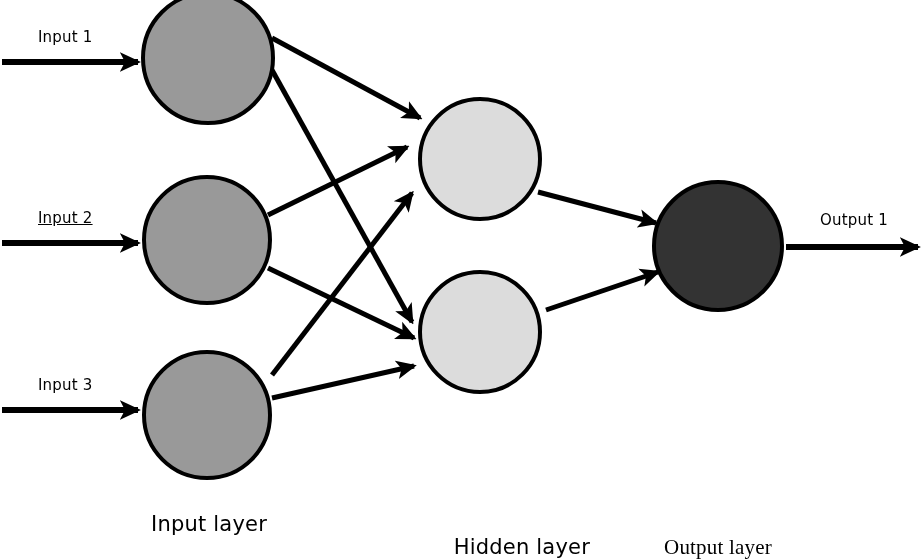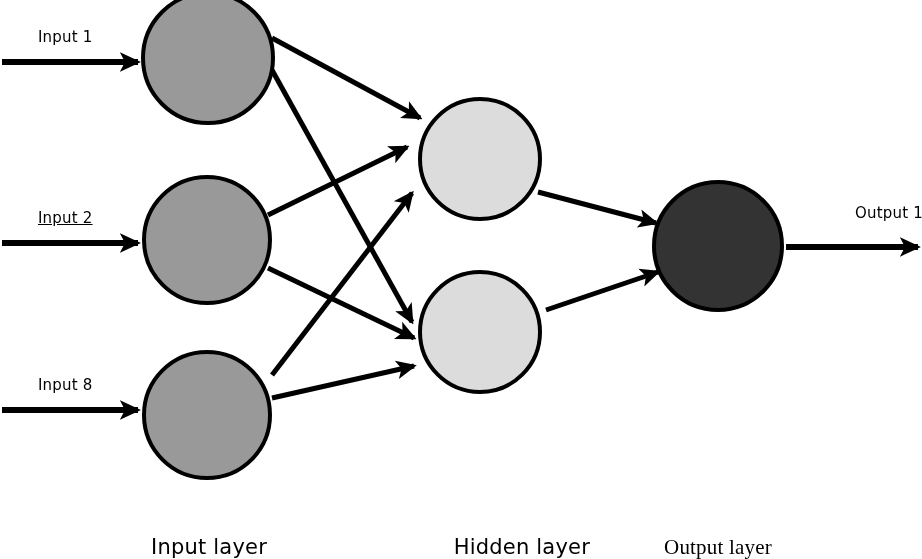--- a/index.html
+++ b/index.html
@@ -94,20 +94,20 @@
         <circle cx="207" cy="415" r="63" fill="#999999" class="node-circle"></circle>
         <circle cx="480" cy="159" r="60" fill="#dcdcdc" class="node-circle"></circle>
         <circle cx="480" cy="332" r="60" fill="#dcdcdc" class="node-circle"></circle>
         <circle cx="718" cy="246" r="64" fill="#333333" class="node-circle"></circle>
       </g>
   </svg>
 
   <div id="text-layer">
       <div class="io-label" style="left: 38px; top: 28px;">Input 1</div>
       <div class="io-label" style="left: 38px; top: 209px; text-decoration: underline;">Input 2</div>
-      <div class="io-label" style="left: 38px; top: 376px;">Input 8</div>
-      <div class="io-label" style="left: 820px; top: 204px; margin-left: 35px;">Output 1</div>
-      <div class="layer-label" style="left: 99px; top: 535px; width: 220px;">Input layer</div>
+      <div class="io-label" style="left: 38px; top: 376px;">Input 3</div>
+      <div class="io-label" style="left: 820px; top: 211px;">Output 1</div>
+      <div class="layer-label" style="left: 99px; top: 512px; width: 220px;">Input layer</div>
       <div class="layer-label" style="left: 370px; top: 535px; width: 220px; text-align: right;">Hidden layer</div>
       <div class="layer-label" style="left: 608px; top: 535px; width: 220px; font-family: Liberation Serif, serif;">Output layer</div>
     </div>
 
 </div>
 
 </body></html>

